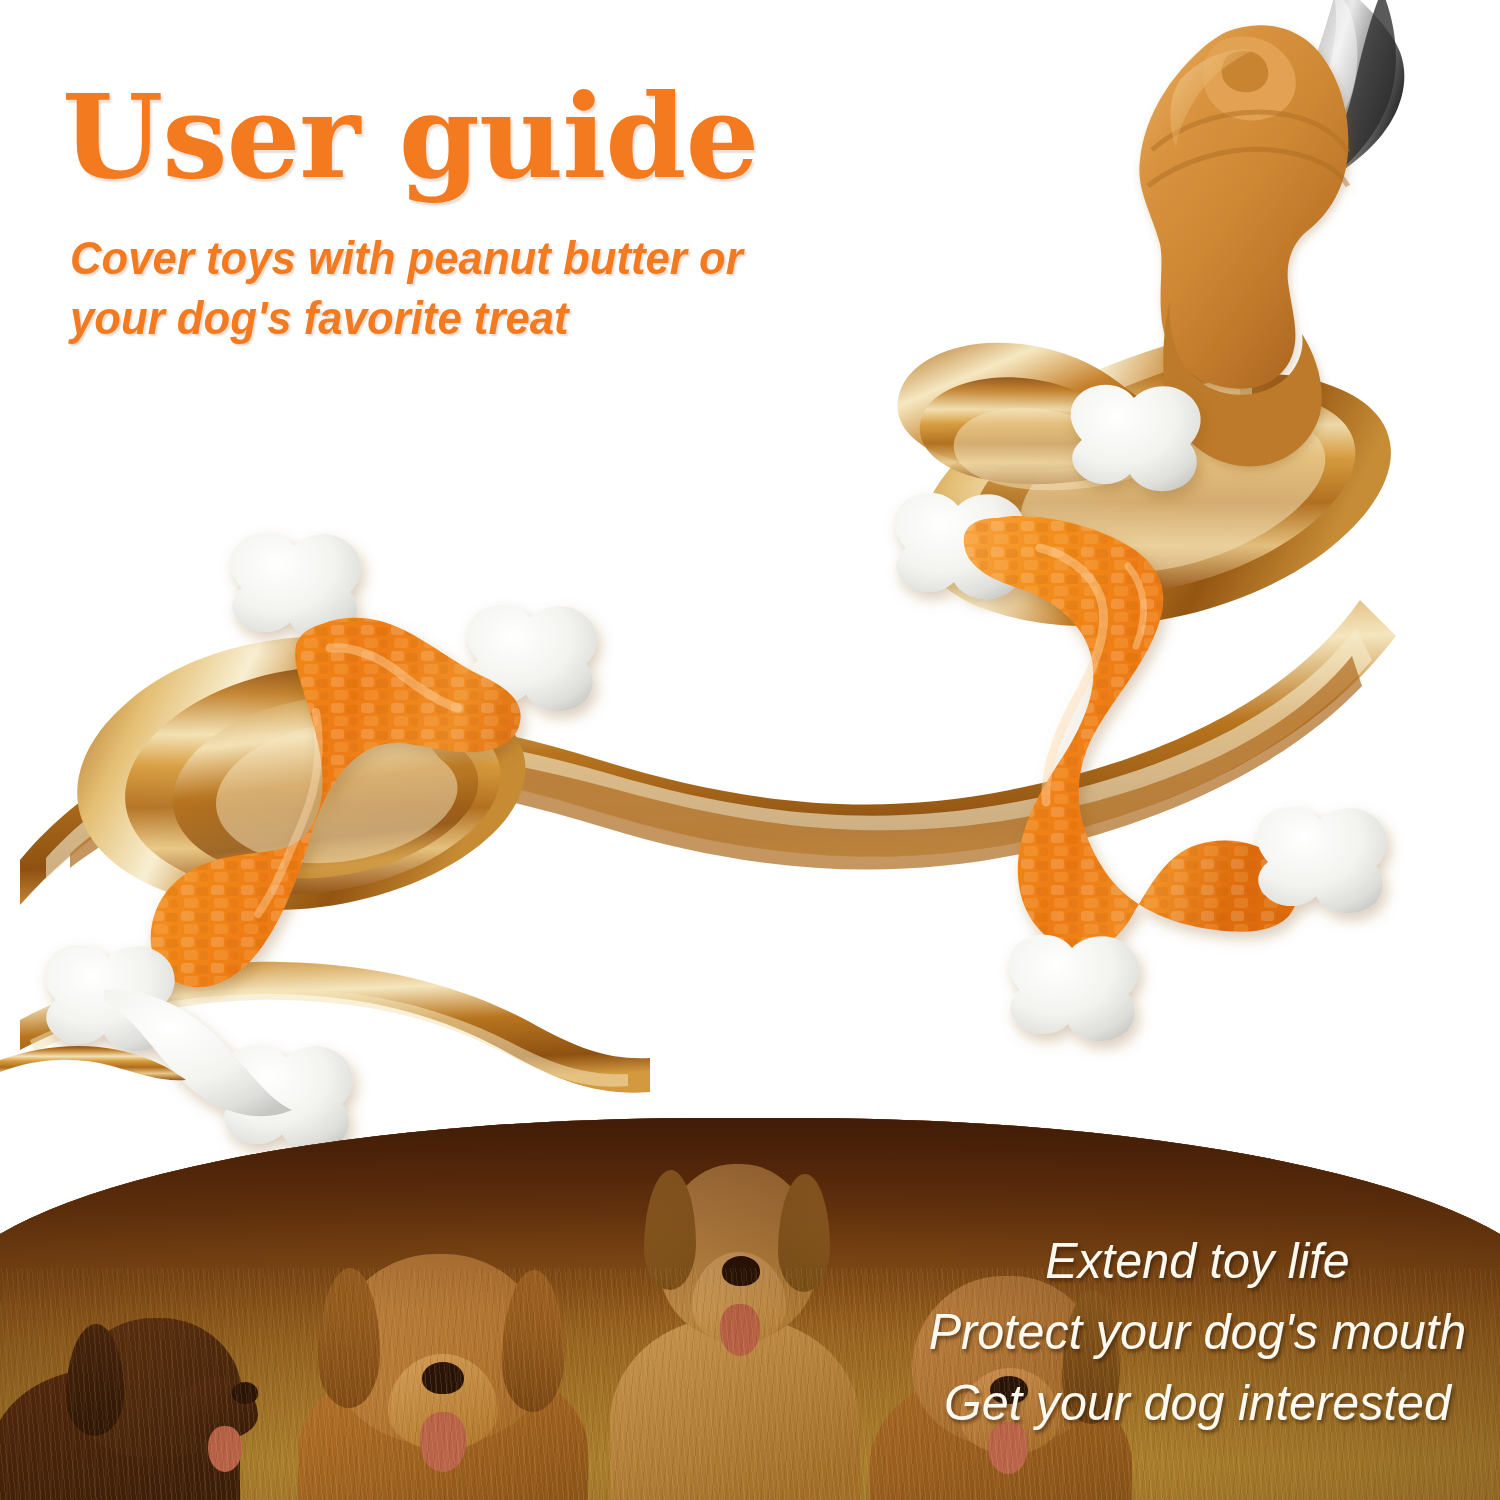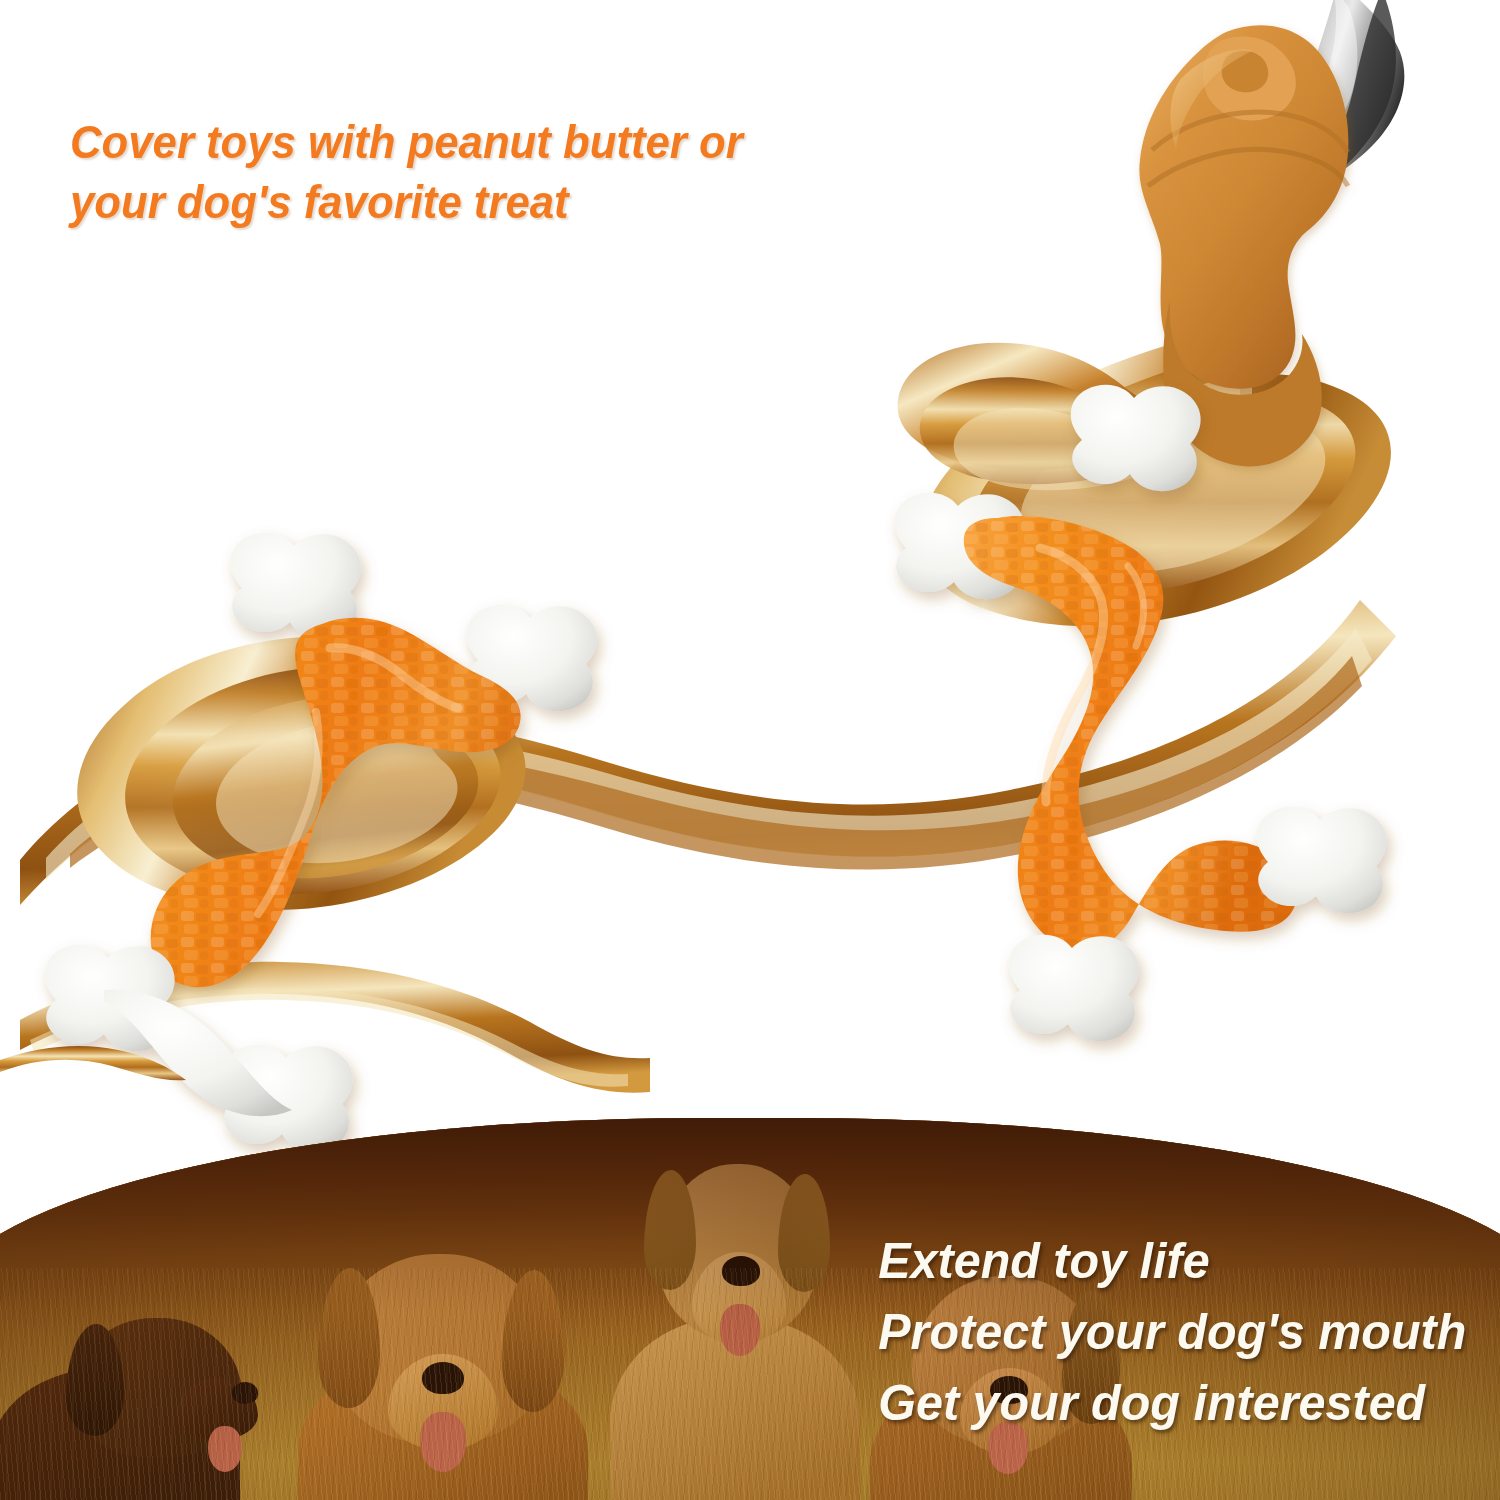--- a/index.html
+++ b/index.html
@@ -147,24 +147,24 @@
     background: #c46a50;
     border-radius: 46% 46% 52% 52%;
   }
 
   
   #benefits {
     position: absolute;
     right: 34px;
     top: 1226px;
     z-index: 70;
-    text-align: left;
+    text-align: center;
     font-family: "Liberation Sans", sans-serif;
     font-style: italic;
-    font-weight: 700;
+    font-weight: 400;
     color: #FCF9F0;
     text-shadow: 2px 3px 4px rgba(40,18,4,0.55);
   }
   #benefits .benefit-line {
     display: block;
     font-size: 50px;
     line-height: 1.42;
     white-space: nowrap;
     transform: scaleX(0.97);
     transform-origin: right center;
@@ -521,20 +521,21 @@
       <div class="nose" style="left:150px; top:208px; width:38px; height:28px;"></div>
       <div class="tongue" style="left:148px; top:254px; width:40px; height:52px;"></div>
     </div>
 
     <div class="grass"></div>
     <div class="tint"></div>
     <div class="vignette"></div>
   </div>
 
   <div id="headline-block">
+    <h1 id="page-title">User guide</h1>
     <div id="subtitle">
       <span class="sub-line">Cover toys with peanut butter or</span>
       <span class="sub-line">your dog's favorite treat</span>
     </div>
   </div>
 
   <div id="benefits">
     <span class="benefit-line">Extend toy life</span>
     <span class="benefit-line">Protect your dog's mouth</span>
     <span class="benefit-line">Get your dog interested</span>

